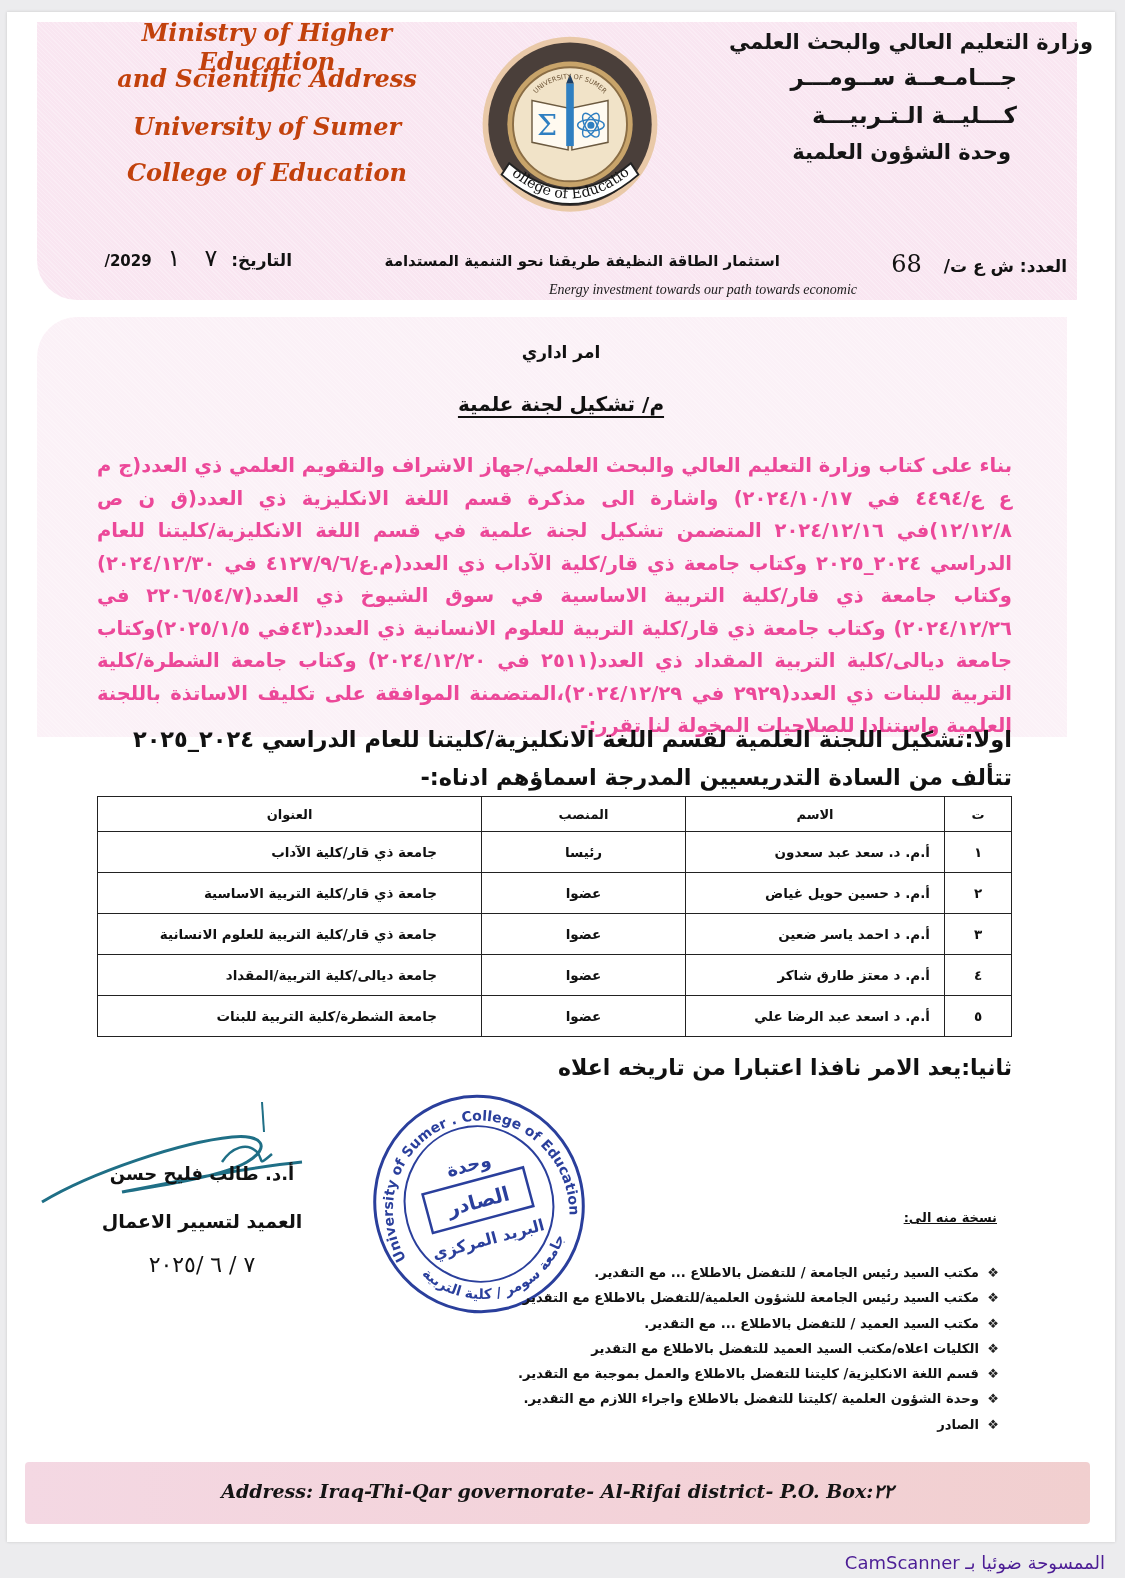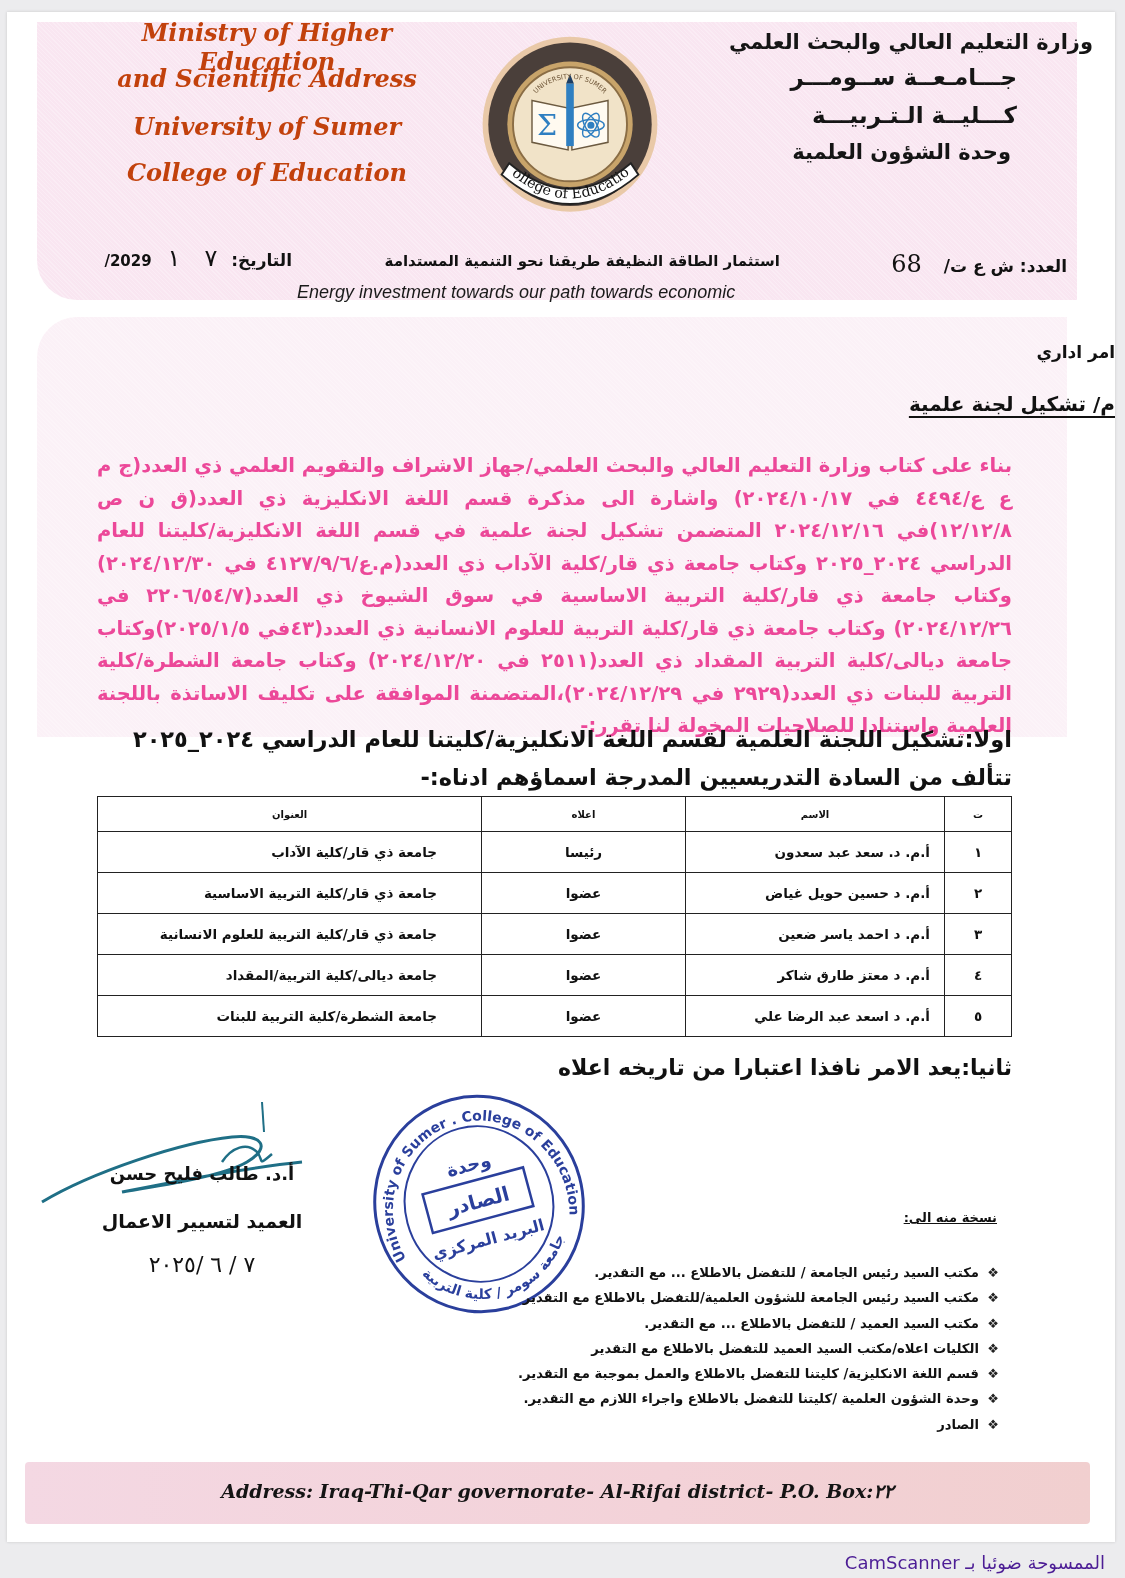--- a/index.html
+++ b/index.html
@@ -27,42 +27,42 @@
     position: absolute; left: 70px; width: 380px; text-align: center;
     font-family: "DejaVu Serif", serif; font-style: italic; font-weight: bold;
     font-size: 24px; color: #c2410c;
   }
   .ar-head { position: absolute; right: 48px; text-align: center; direction: rtl; font-weight: bold; color: #151515; }
 
   .logo { position: absolute; left: 468px; top: 22px; width: 190px; height: 190px; }
 
   .meta-row { position: absolute; top: 238px; font-weight: bold; font-size: 17px; direction: rtl; }
   .slogan-en {
-    position: absolute; left: 290px; top: 270px; width: 560px; text-align: left;
-    font-family: Liberation Sans, sans-serif; font-style: italic; font-size: 18px; color: #1a1a1a;
-  }
-
-  .title { position: absolute; left: 0; width: 1108px; font-weight: bold; direction: rtl; }
+    position: absolute; left: 290px; top: 270px; width: 560px; text-align: right;
+    font-family: Liberation Serif, serif; font-style: italic; font-size: 14px; color: #1a1a1a;
+  }
+
+  .title { position: absolute; left: 0; width: 1108px; text-align: center; font-weight: bold; direction: rtl; }
   .para {
     position: absolute; left: 90px; width: 915px; direction: rtl; text-align: justify;
     text-align-last: right; font-weight: bold; font-size: 19.5px; line-height: 32.5px; color: #ec4899;
   }
   .first-clause {
     position: absolute; left: 90px; width: 915px; direction: rtl; text-align: right;
     font-weight: bold; font-size: 22.5px; line-height: 38px;
   }
 
   table.committee {
     position: absolute; left: 90px; top: 784px; width: 915px; border-collapse: collapse; direction: rtl;
     font-size: 13.5px; font-weight: bold;
   }
   table.committee th, table.committee td {
     border: 1.6px solid #222; height: 40px; padding: 0 14px; vertical-align: middle;
   }
-  table.committee th { height: 34px; font-size: 10px; }
+  table.committee th { height: 34px; font-size: 13px; }
   .c-num { width: 38px; text-align: center; }
   .c-name { width: 230px; text-align: right; }
   .c-role { width: 175px; text-align: center; }
   .c-addr { text-align: left; direction: rtl; }
   .c-addr-inner { display: block; text-align: right; direction: rtl; padding-right: 0; margin-right: 30px; }
 
   .second-clause { position: absolute; left: 90px; width: 915px; top: 1043px; direction: rtl; text-align: right; font-weight: bold; font-size: 22px; }
 
   .sig-block { position: absolute; left: 90px; width: 210px; text-align: center; direction: rtl; font-weight: bold; }
   .signature { position: absolute; left: 25px; top: 1080px; width: 290px; height: 120px; }
@@ -145,21 +145,21 @@
 
   <div class="para" style="top:438px;">بناء على كتاب وزارة التعليم العالي والبحث العلمي/جهاز الاشراف والتقويم العلمي ذي العدد(ج م ع ع/٤٤٩٤ في ٢٠٢٤/١٠/١٧) واشارة الى مذكرة قسم اللغة الانكليزية ذي العدد(ق ن ص ١٢/١٢/٨)في ٢٠٢٤/١٢/١٦ المتضمن تشكيل لجنة علمية في قسم اللغة الانكليزية/كليتنا للعام الدراسي ٢٠٢٤_٢٠٢٥ وكتاب جامعة ذي قار/كلية الآداب ذي العدد(م.ع/٤١٢٧/٩/٦ في ٢٠٢٤/١٢/٣٠) وكتاب جامعة ذي قار/كلية التربية الاساسية في سوق الشيوخ ذي العدد(٢٢٠٦/٥٤/٧ في ٢٠٢٤/١٢/٢٦) وكتاب جامعة ذي قار/كلية التربية للعلوم الانسانية ذي العدد(٤٣في ٢٠٢٥/١/٥)وكتاب جامعة ديالى/كلية التربية المقداد ذي العدد(٢٥١١ في ٢٠٢٤/١٢/٢٠) وكتاب جامعة الشطرة/كلية التربية للبنات ذي العدد(٢٩٢٩ في ٢٠٢٤/١٢/٢٩)،المتضمنة الموافقة على تكليف الاساتذة باللجنة العلمية واستنادا للصلاحيات المخولة لنا تقرر:-</div>
 
   <div class="first-clause" style="top:708px;">اولا:تشكيل اللجنة العلمية لقسم اللغة الانكليزية/كليتنا للعام الدراسي ٢٠٢٤_٢٠٢٥ تتألف من السادة التدريسيين المدرجة اسماؤهم ادناه:-</div>
 
   <table class="committee">
     <thead>
       <tr>
         <th class="c-num">ت</th>
         <th class="c-name" style="text-align:center;">الاسم</th>
-        <th class="c-role">اعلاه</th>
+        <th class="c-role">المنصب</th>
         <th style="text-align:center;">العنوان</th>
       </tr>
     </thead>
     <tbody>
       <tr>
         <td class="c-num">١</td>
         <td class="c-name">أ.م. د. سعد عبد سعدون</td>
         <td class="c-role">رئيسا</td>
         <td class="c-addr">
             <span class="c-addr-inner">جامعة ذي قار/كلية الآداب</span>

